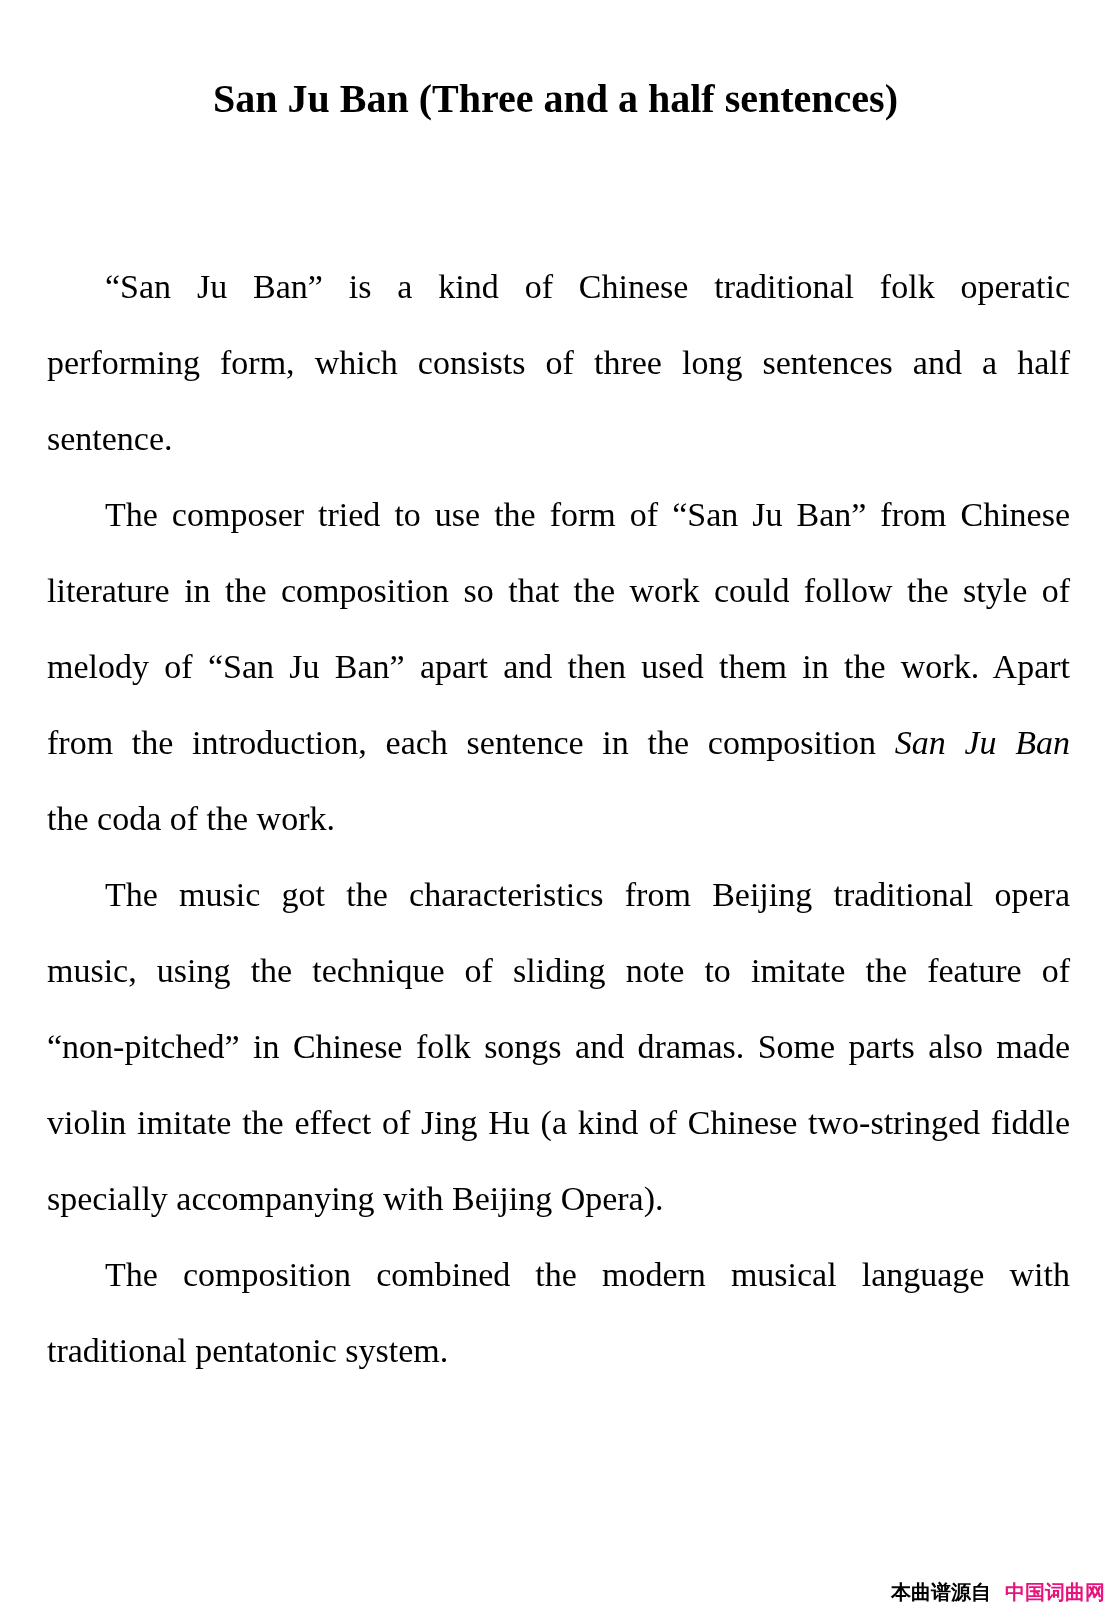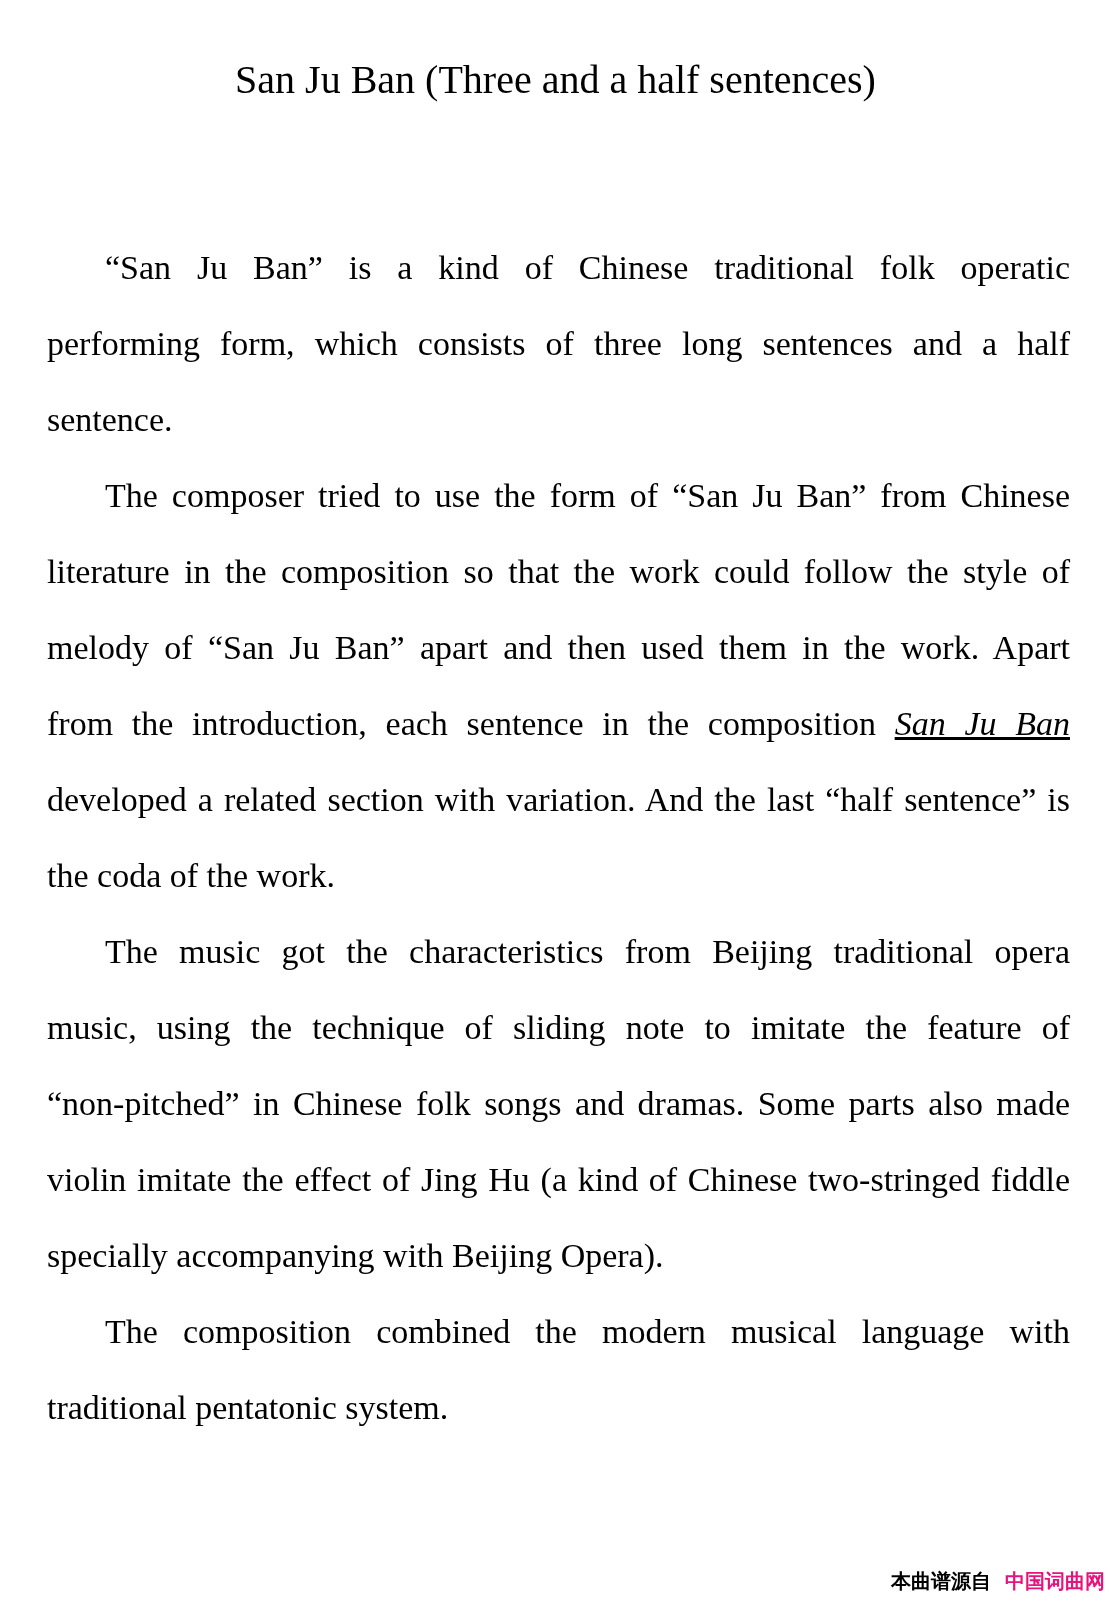--- a/index.html
+++ b/index.html
@@ -11,25 +11,25 @@
     position: relative;
     width: 1111px;
     height: 1609px;
     background: #ffffff;
     color: #000000;
     font-family: "Liberation Serif", "DejaVu Serif", serif;
     overflow: hidden;
   }
   .title {
     margin: 0;
-    padding-top: 57px;
+    padding-top: 76px;
     text-align: center;
     font-size: 40px;
     line-height: 1.15;
-    font-weight: 400;
+    font-weight: 700;
     font-family: "Liberation Serif", "DejaVu Serif", serif;
     color: #000000;
   }
   .doc-body {
     margin: 127px 41px 0 47px;
     font-size: 34px;
     line-height: 76px;
     color: #000000;
   }
   .paragraph {
@@ -42,26 +42,25 @@
   }
   .line.last {
     text-align: right;
     text-align-last: left;
   }
   .line.first {
     text-indent: 58px;
   }
   .italic {
     font-style: italic;
-    text-decoration: underline;
   }
   .footer {
     position: absolute;
     right: 6px;
-    bottom: 14px;
+    bottom: 3px;
     font-family: Liberation Sans, sans-serif;
     font-size: 20px;
     font-weight: 700;
     white-space: nowrap;
   }
   .src-label {
     color: #000000;
     margin-right: 14px;
   }
   .src-site {
@@ -78,21 +77,20 @@
       <div class="paragraph">
         <div class="line first"><span>“San Ju Ban” is a kind of Chinese traditional folk operatic</span></div>
         <div class="line"><span>performing form, which consists of three long sentences and a half</span></div>
         <div class="line last"><span>sentence.</span></div>
       </div>
       <div class="paragraph">
         <div class="line first"><span>The composer tried to use the form of “San Ju Ban” from Chinese</span></div>
         <div class="line"><span>literature in the composition so that the work could follow the style of</span></div>
         <div class="line"><span>melody of “San Ju Ban” apart and then used them in the work. Apart</span></div>
         <div class="line"><span>from the introduction, each sentence in the composition </span><span class="italic">San Ju Ban</span></div>
-        <div class="line"><span>developed a related section with variation. And the last “half sentence” is</span></div>
         <div class="line last"><span>the coda of the work.</span></div>
       </div>
       <div class="paragraph">
         <div class="line first"><span>The music got the characteristics from Beijing traditional opera</span></div>
         <div class="line"><span>music, using the technique of sliding note to imitate the feature of</span></div>
         <div class="line"><span>“non-pitched” in Chinese folk songs and dramas. Some parts also made</span></div>
         <div class="line"><span>violin imitate the effect of Jing Hu (a kind of Chinese two-stringed fiddle</span></div>
         <div class="line last"><span>specially accompanying with Beijing Opera).</span></div>
       </div>
       <div class="paragraph">

